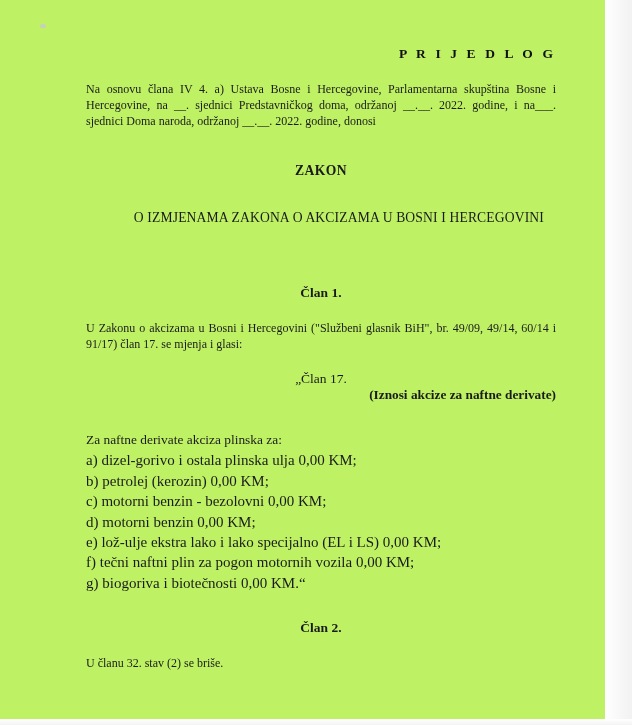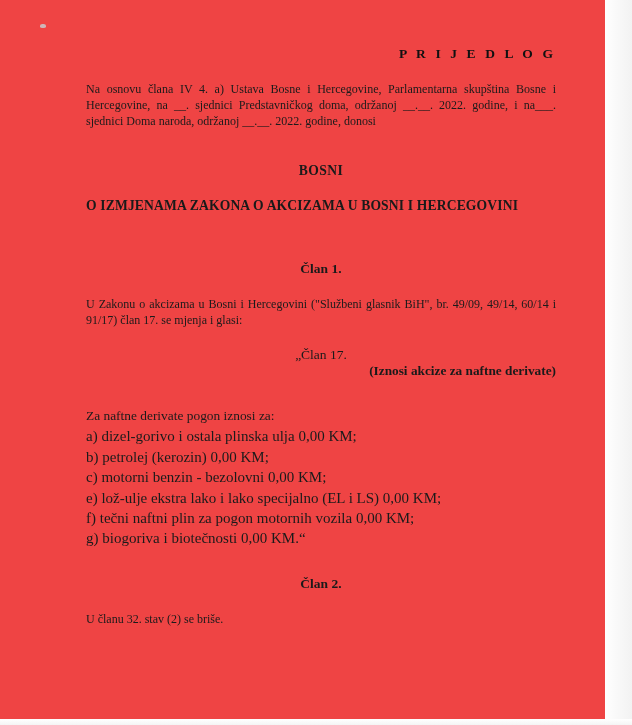--- a/index.html
+++ b/index.html
@@ -9,21 +9,21 @@
     background: #ffffff;
   }
   body {
     font-family: "Liberation Serif", "DejaVu Serif", serif;
     color: #1a1a1a;
   }
   #page {
     position: relative;
     width: 632px;
     height: 725px;
-    background: #ef4444;
+    background: #bef264;
     overflow: hidden;
     box-sizing: border-box;
   }
   
   #scan-edge-right {
     position: absolute;
     top: 0;
     right: 0;
     width: 27px;
     height: 725px;
@@ -78,25 +78,25 @@
   .gap-lg { height: 27px; }
   .gap-xl { height: 34px; }
   .title-main {
     text-align: center;
     font-weight: bold;
     font-size: 13.6px;
     letter-spacing: .4px;
     margin: 0;
   }
   .title-sub {
-    text-align: left;
-    font-weight: bold;
+    text-align: right;
+    font-weight: normal;
     font-size: 13.6px;
     letter-spacing: .15px;
-    margin: 0;
+    margin: 12px;
   }
   .article-head {
     text-align: center;
     font-weight: bold;
     font-size: 13.5px;
     margin: 0;
   }
   .quoted-head {
     text-align: center;
     font-weight: normal;
@@ -137,21 +137,21 @@
   <div id="scan-speck"></div>
 
   <div id="content">
 
     <div class="doc-label">P R I J E D L O G</div>
 
     <div class="para first">Na osnovu člana IV 4. a) Ustava Bosne i Hercegovine, Parlamentarna skupština Bosne i Hercegovine, na __. sjednici Predstavničkog doma, održanoj __.__. 2022. godine, i na___. sjednici Doma naroda, održanoj __.__. 2022. godine, donosi</div>
 
     <div class="gap-xl"></div>
 
-    <div class="title-main">BOSNI</div>
+    <div class="title-main">ZAKON</div>
 
     <div class="gap-md"></div>
 
     <div class="title-sub">O IZMJENAMA ZAKONA O AKCIZAMA U BOSNI I HERCEGOVINI</div>
 
     <div class="gap-xl"></div>
     <div class="gap-sm"></div>
 
     <div class="article-head">Član 1.</div>
 
@@ -160,26 +160,27 @@
     <div class="para">U Zakonu o akcizama u Bosni i Hercegovini ("Službeni glasnik BiH", br. 49/09, 49/14, 60/14 i 91/17) član 17. se mjenja i glasi:</div>
 
     <div class="gap-md"></div>
 
     <div class="quoted-head">„Član 17.</div>
 
     <div class="quoted-sub">(Iznosi akcize za naftne derivate)</div>
 
     <div class="gap-lg"></div>
 
-    <div class="lead-in">Za naftne derivate pogon iznosi za:</div>
+    <div class="lead-in">Za naftne derivate akciza plinska za:</div>
 
     <ul class="list">
       <li>a) dizel-gorivo i ostala plinska ulja 0,00 KM;</li>
       <li>b) petrolej (kerozin) 0,00 KM;</li>
       <li>c) motorni benzin - bezolovni 0,00 KM;</li>
+      <li>d) motorni benzin 0,00 KM;</li>
       <li>e) lož-ulje ekstra lako i lako specijalno (EL i LS) 0,00 KM;</li>
       <li>f) tečni naftni plin za pogon motornih vozila 0,00 KM;</li>
       <li>g) biogoriva i biotečnosti 0,00 KM.“</li>
     </ul>
 
     <div class="gap-lg"></div>
 
     <div class="article-head">Član 2.</div>
 
     <div class="gap-md"></div>

